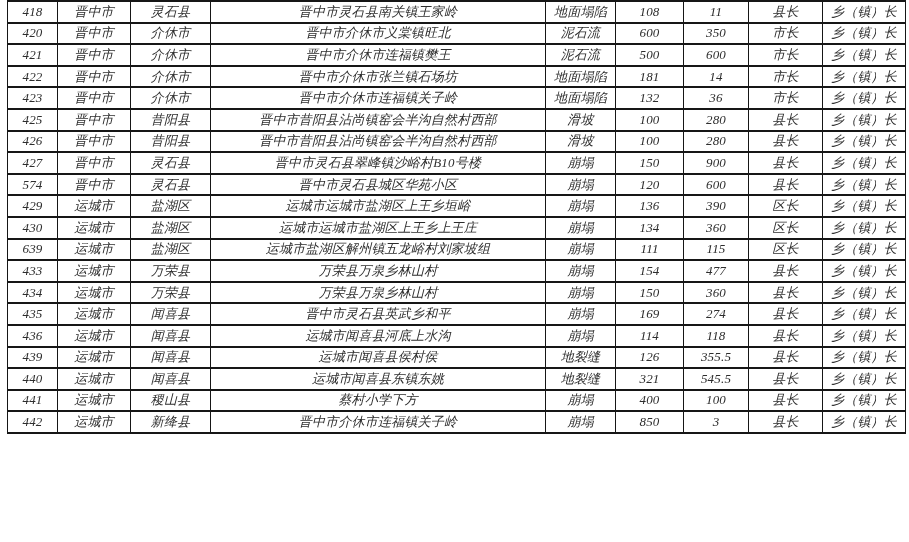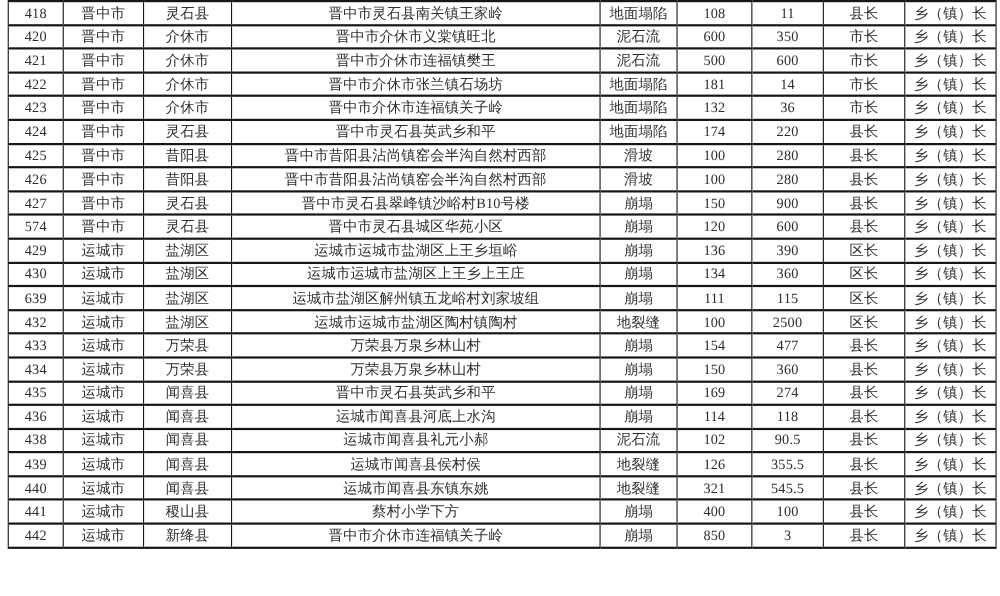--- a/index.html
+++ b/index.html
@@ -10,20 +10,21 @@
   body {
     width: 909px;
     height: 542px;
     overflow: hidden;
     font-family: "Liberation Serif", "DejaVu Serif", serif;
   }
   .sheet {
     position: absolute;
     left: 7px;
     top: 0px;
+    font-style: italic;
   }
   table.hazard-table {
     border-collapse: collapse;
     table-layout: fixed;
     width: 898px;
   }
   table.hazard-table td {
     border-left: 1px solid #161616;
     border-right: 1px solid #161616;
     border-top: 2px solid #161616;
@@ -108,31 +109,20 @@
     <td>晋中市</td>
     <td>介休市</td>
     <td>晋中市介休市连福镇关子岭</td>
     <td>地面塌陷</td>
     <td class="num">132</td>
     <td class="num">36</td>
     <td>市长</td>
     <td>乡（镇）长</td>
   </tr>
         <tr>
-    <td class="num">424</td>
-    <td>晋中市</td>
-    <td>灵石县</td>
-    <td>晋中市灵石县英武乡和平</td>
-    <td>地面塌陷</td>
-    <td class="num">174</td>
-    <td class="num">220</td>
-    <td>县长</td>
-    <td>乡（镇）长</td>
-  </tr>
-        <tr>
     <td class="num">425</td>
     <td>晋中市</td>
     <td>昔阳县</td>
     <td>晋中市昔阳县沾尚镇窑会半沟自然村西部</td>
     <td>滑坡</td>
     <td class="num">100</td>
     <td class="num">280</td>
     <td>县长</td>
     <td>乡（镇）长</td>
   </tr>
@@ -196,31 +186,20 @@
     <td>运城市</td>
     <td>盐湖区</td>
     <td>运城市盐湖区解州镇五龙峪村刘家坡组</td>
     <td>崩塌</td>
     <td class="num">111</td>
     <td class="num">115</td>
     <td>区长</td>
     <td>乡（镇）长</td>
   </tr>
         <tr>
-    <td class="num">432</td>
-    <td>运城市</td>
-    <td>盐湖区</td>
-    <td>运城市运城市盐湖区陶村镇陶村</td>
-    <td>地裂缝</td>
-    <td class="num">100</td>
-    <td class="num">2500</td>
-    <td>区长</td>
-    <td>乡（镇）长</td>
-  </tr>
-        <tr>
     <td class="num">433</td>
     <td>运城市</td>
     <td>万荣县</td>
     <td>万荣县万泉乡林山村</td>
     <td>崩塌</td>
     <td class="num">154</td>
     <td class="num">477</td>
     <td>县长</td>
     <td>乡（镇）长</td>
   </tr>
@@ -247,31 +226,20 @@
     <td>乡（镇）长</td>
   </tr>
         <tr>
     <td class="num">436</td>
     <td>运城市</td>
     <td>闻喜县</td>
     <td>运城市闻喜县河底上水沟</td>
     <td>崩塌</td>
     <td class="num">114</td>
     <td class="num">118</td>
-    <td>县长</td>
-    <td>乡（镇）长</td>
-  </tr>
-        <tr>
-    <td class="num">438</td>
-    <td>运城市</td>
-    <td>闻喜县</td>
-    <td>运城市闻喜县礼元小郝</td>
-    <td>泥石流</td>
-    <td class="num">102</td>
-    <td class="num">90.5</td>
     <td>县长</td>
     <td>乡（镇）长</td>
   </tr>
         <tr>
     <td class="num">439</td>
     <td>运城市</td>
     <td>闻喜县</td>
     <td>运城市闻喜县侯村侯</td>
     <td>地裂缝</td>
     <td class="num">126</td>

